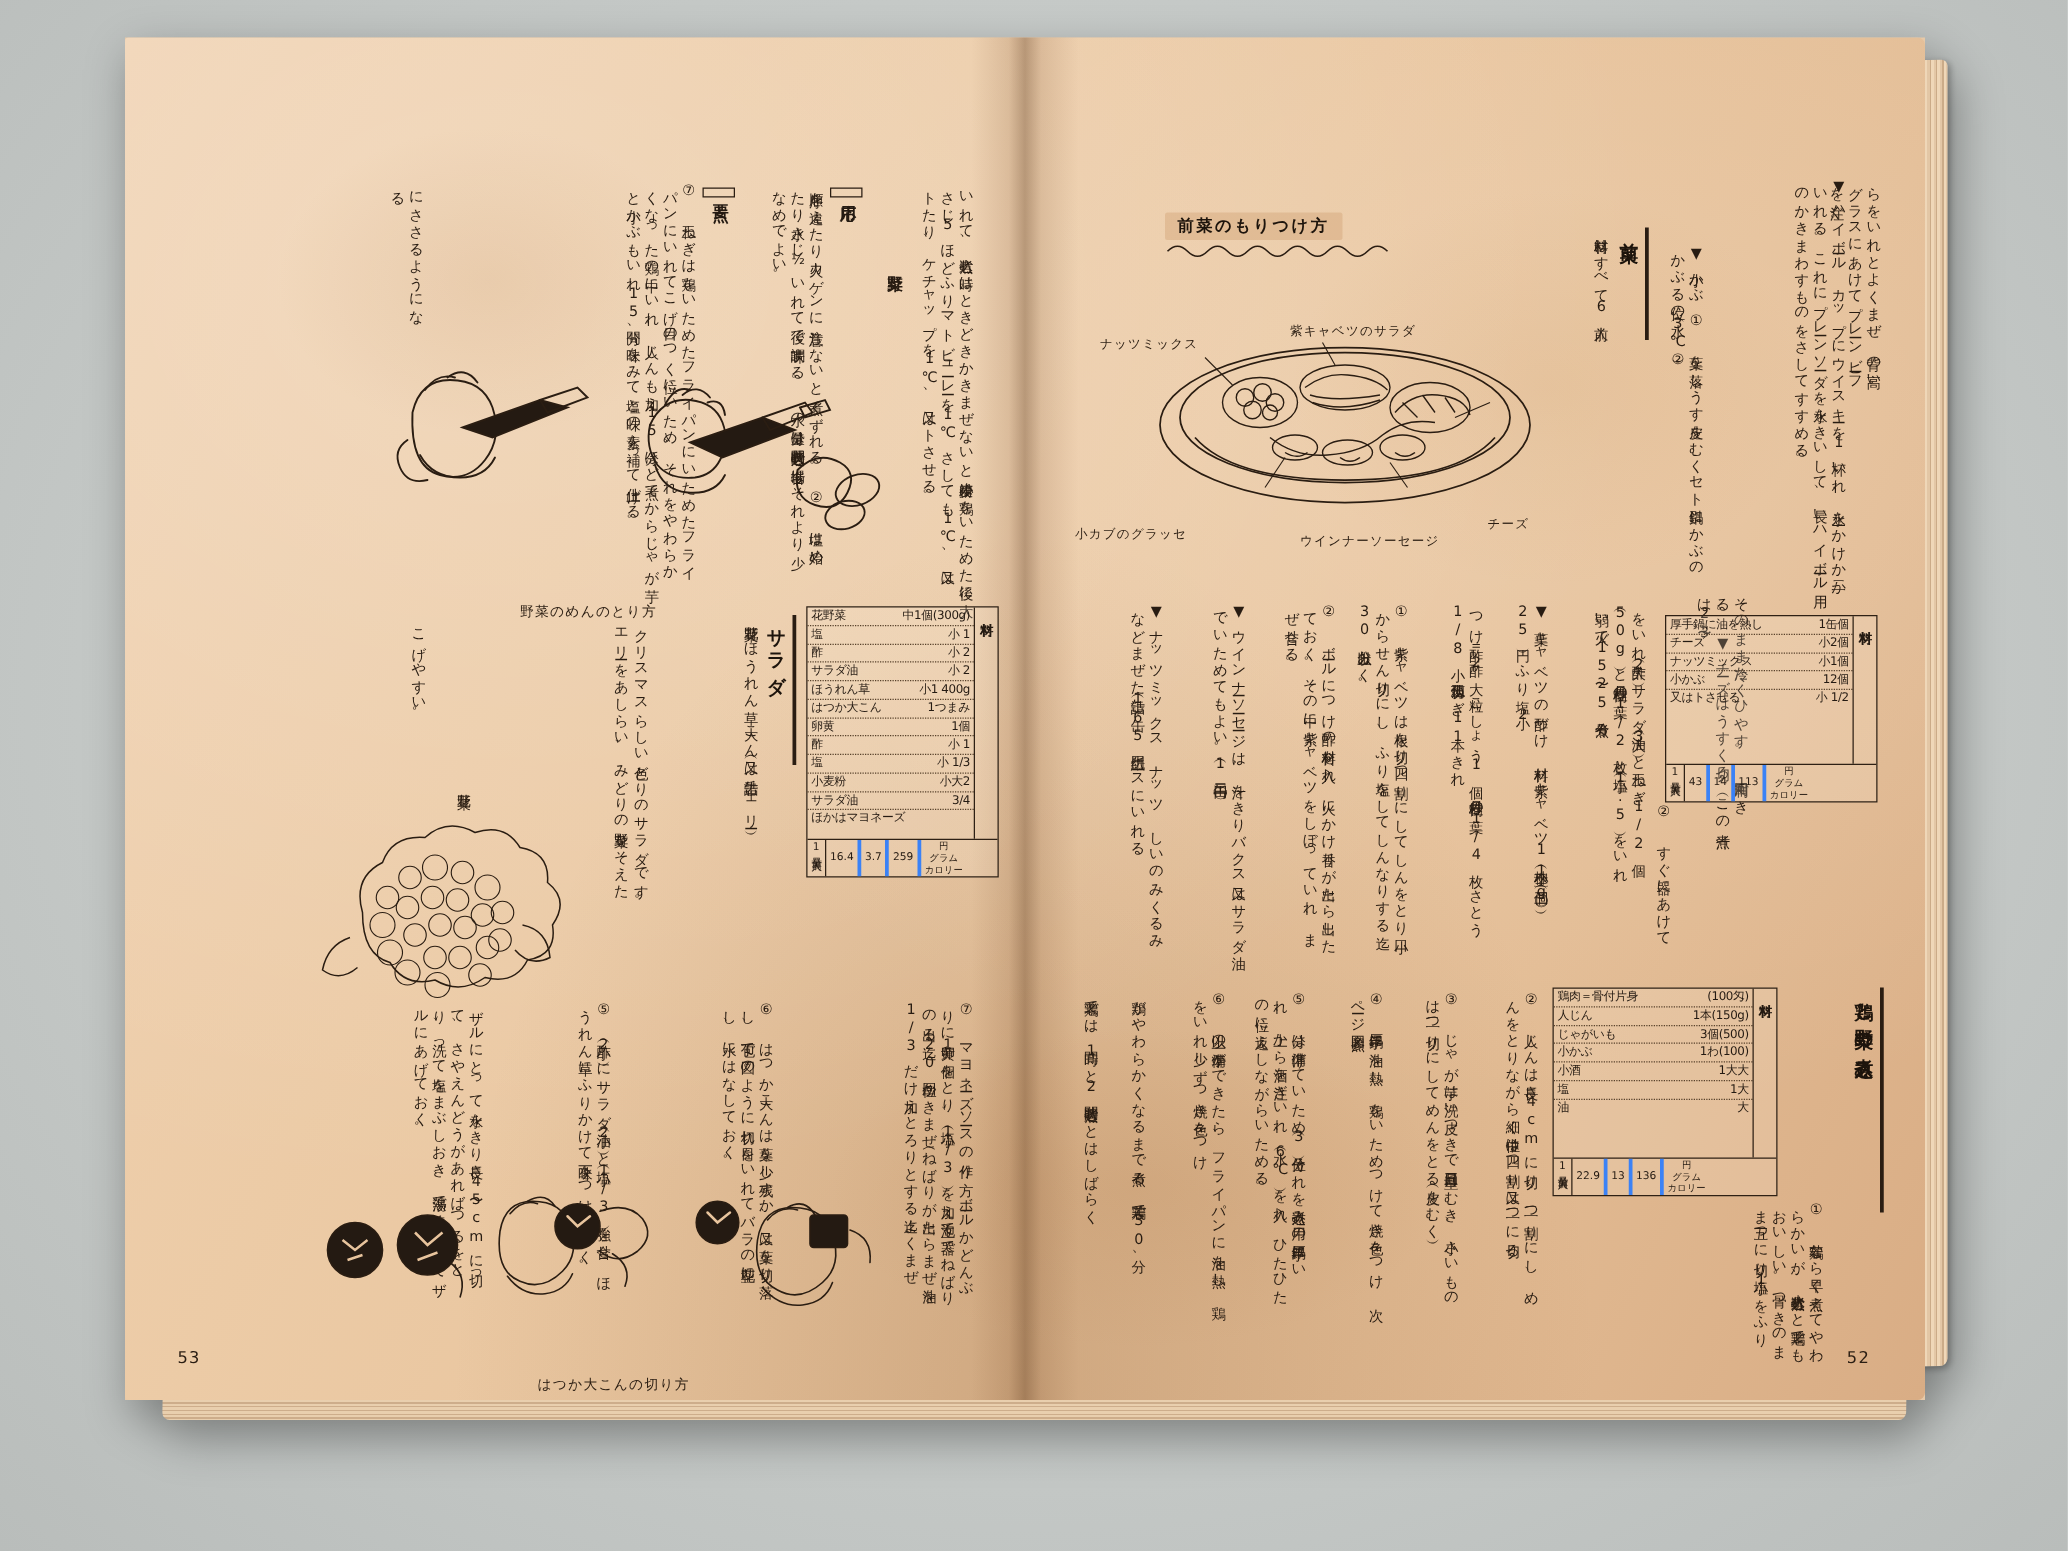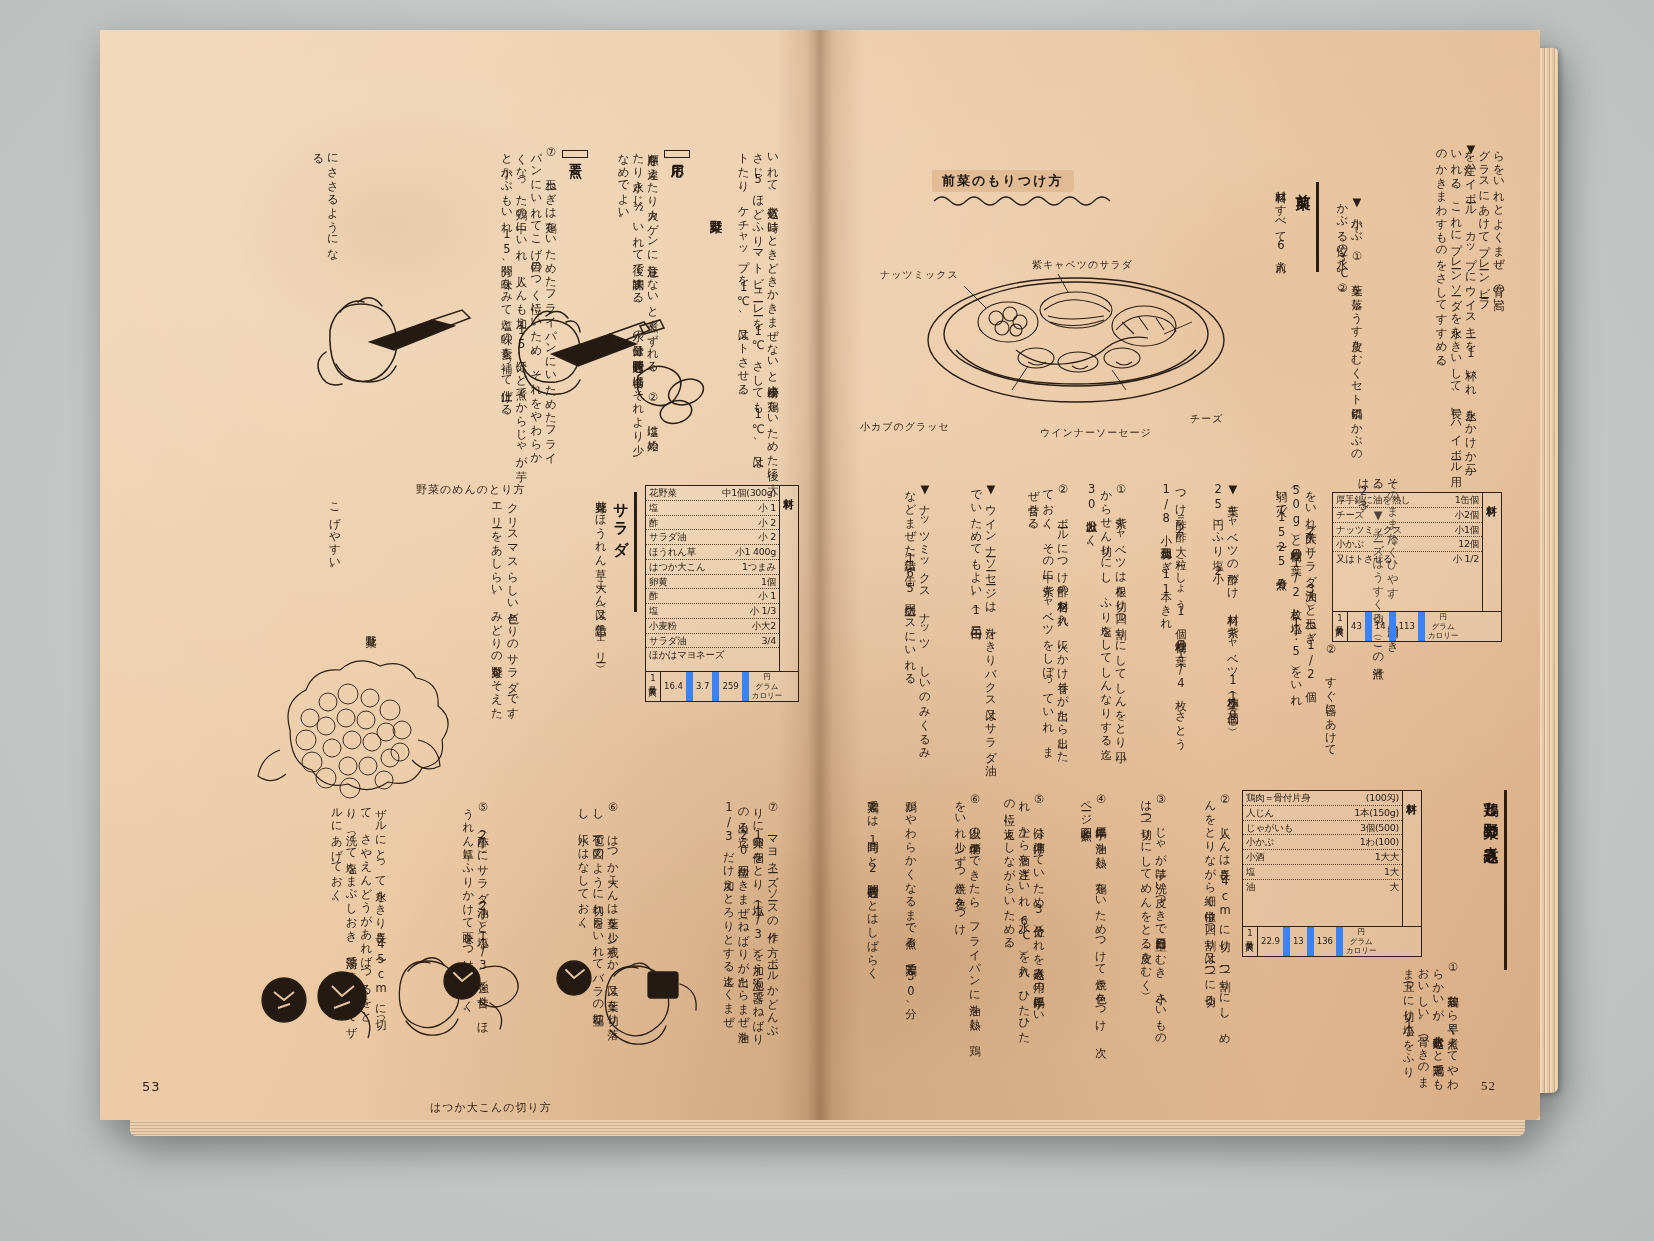--- a/index.html
+++ b/index.html
@@ -202,21 +202,21 @@
     text-orientation: upright;
     border-right: 1px solid #2e2014;
     padding: 1px;
     letter-spacing: -1px;
   }
   .nutri .ncol {
     display: flex;
     flex-direction: column;
     justify-content: center;
     padding: 0 3px;
-    border-right: 7px solid #3b82f6;
+    border-right: 3px solid #3b82f6;
     text-align: center;
     line-height: 1.3;
   }
   .nutri .ncol:last-child { border-right: none; }
 
   .pageno {
     position: absolute;
     bottom: 26px;
     font-size: 13px;
     color: #2a1d12;
@@ -634,19 +634,19 @@
 
           <div class="v t11" style="right:80px; top:930px; height:130px;">①　若鶏なら早く煮えてやわらかいが、水分煮込むと老鶏でもおいしい。骨つきのまま五つに切り塩小1をふり</div>
           <div class="v t11" style="right:308px; top:762px; height:250px;">②　人じんは長さ4cmに切り、二つ割りにし、めんをとりながら細く中位は四つ割り又は二つに切る</div>
           <div class="v t11" style="right:372px; top:762px; height:250px;">③　じゃが芋は洗い皮つきで三日月型にむき、小さいものは二つ切りにしてめんをとる（皮をむく）</div>
           <div class="v t11" style="right:432px; top:762px; height:250px;">④　厚手鍋に油を熱し、鶏をいためつけて焼き色をつけ、次ページ図参照</div>
           <div class="v t11" style="right:494px; top:762px; height:250px;">⑤　分は準備げていため（3分位）それを煮込み用の厚手鍋にいれ、上から酒を注ぎいれ、水（6℃）を入れ、ひたひたの位に返えしながらいためる。</div>
           <div class="v t11" style="right:558px; top:762px; height:250px;">⑥　以上の準備ができたら、フライパンに油を熱し、鶏をいれ少しずつ焼き色をつけ</div>
           <div class="v t11" style="right:622px; top:762px; height:250px;">鶏がやわらかくなるまで煮る。若鶏で30分、</div>
           <div class="v t11" style="right:660px; top:762px; height:240px;">老鶏では、時間1と2時間煮込むとはしばらく</div>
 
-          <div class="pageno" style="right:44px;font-family:Liberation Serif, serif;">52</div>
+          <div class="pageno" style="right:44px;">52</div>
         </div>
       </div>
 
     </div>
   </div>
 </div>
 
 </body></html>

